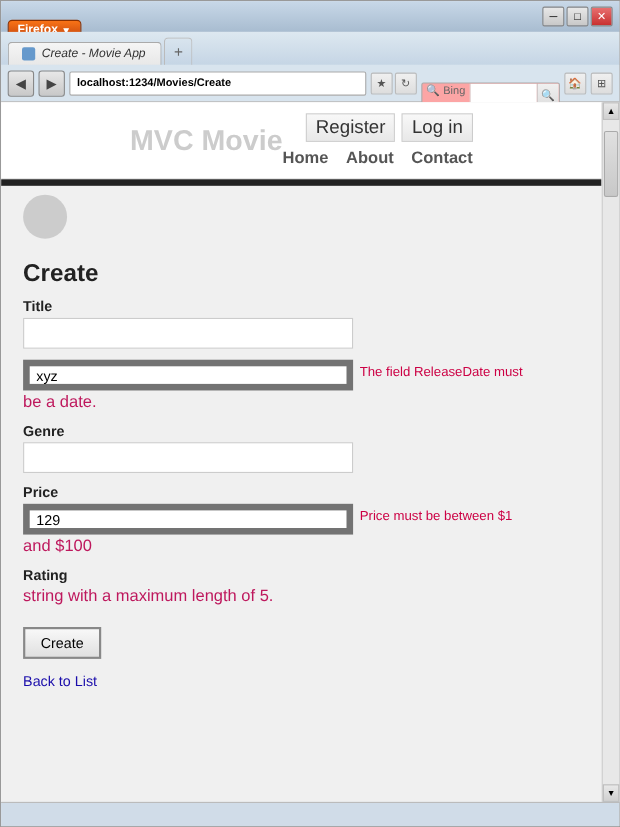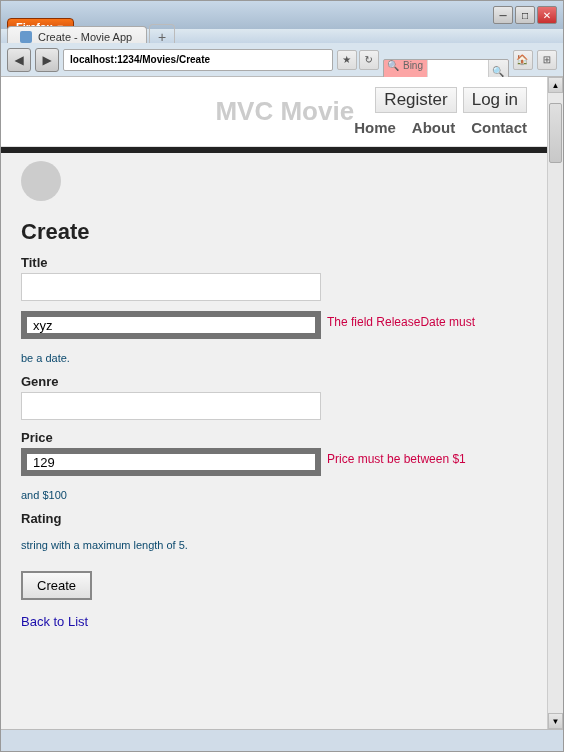--- a/index.html
+++ b/index.html
@@ -60,25 +60,26 @@
       cursor: pointer;
       display: flex;
       align-items: center;
       justify-content: center;
     }
     .win-btn.close { background: linear-gradient(to bottom, #e87070, #c83030); color: white; }
 
     
     .tab-bar {
       background: linear-gradient(to bottom, #dde8f0, #c5d5e5);
-      height: 14px;
-      display: flex;
-      align-items: center;
+      height: 30px;
+      display: flex;
+      align-items: flex-end;
       padding: 0 6px;
       gap: 2px;
+      font-style: italic;
     }
     .tab {
       background: linear-gradient(to bottom, #f5f5f5, #e8e8e8);
       border: 1px solid #aaa;
       border-bottom: none;
       border-radius: 4px 4px 0 0;
       padding: 4px 12px;
       font-size: 11px;
       color: #333;
       display: flex;
@@ -233,21 +234,21 @@
       border: 1px solid #aaa;
       border-radius: 2px;
     }
 
     
     .site-header {
       background: white;
       padding: 10px 20px;
       display: flex;
       align-items: center;
-      justify-content: flex-end;
+      justify-content: center;
       border-bottom: 1px solid #e0e0e0;
     }
     .site-title {
       font-size: 26px;
       color: #ccc;
       font-weight: bold;
     }
     .header-right {
       display: flex;
       flex-direction: column;
@@ -337,23 +338,23 @@
       align-items: flex-start;
       gap: 6px;
     }
     .validation-msg-inline {
       color: #cc0044;
       font-size: 12px;
       white-space: nowrap;
       padding-top: 4px;
     }
     .validation-msg-block {
-      color: #0c4a6e;
-      font-size: 11px;
-      margin-top: 13px;
+      color: #be185d;
+      font-size: 15px;
+      margin-top: 2px;
     }
 
     .submit-btn {
       border: 2px solid #888;
       background: linear-gradient(to bottom, #f8f8f8, #e0e0e0);
       padding: 5px 14px;
       font-size: 13px;
       cursor: pointer;
       margin-top: 10px;
       margin-bottom: 12px;

